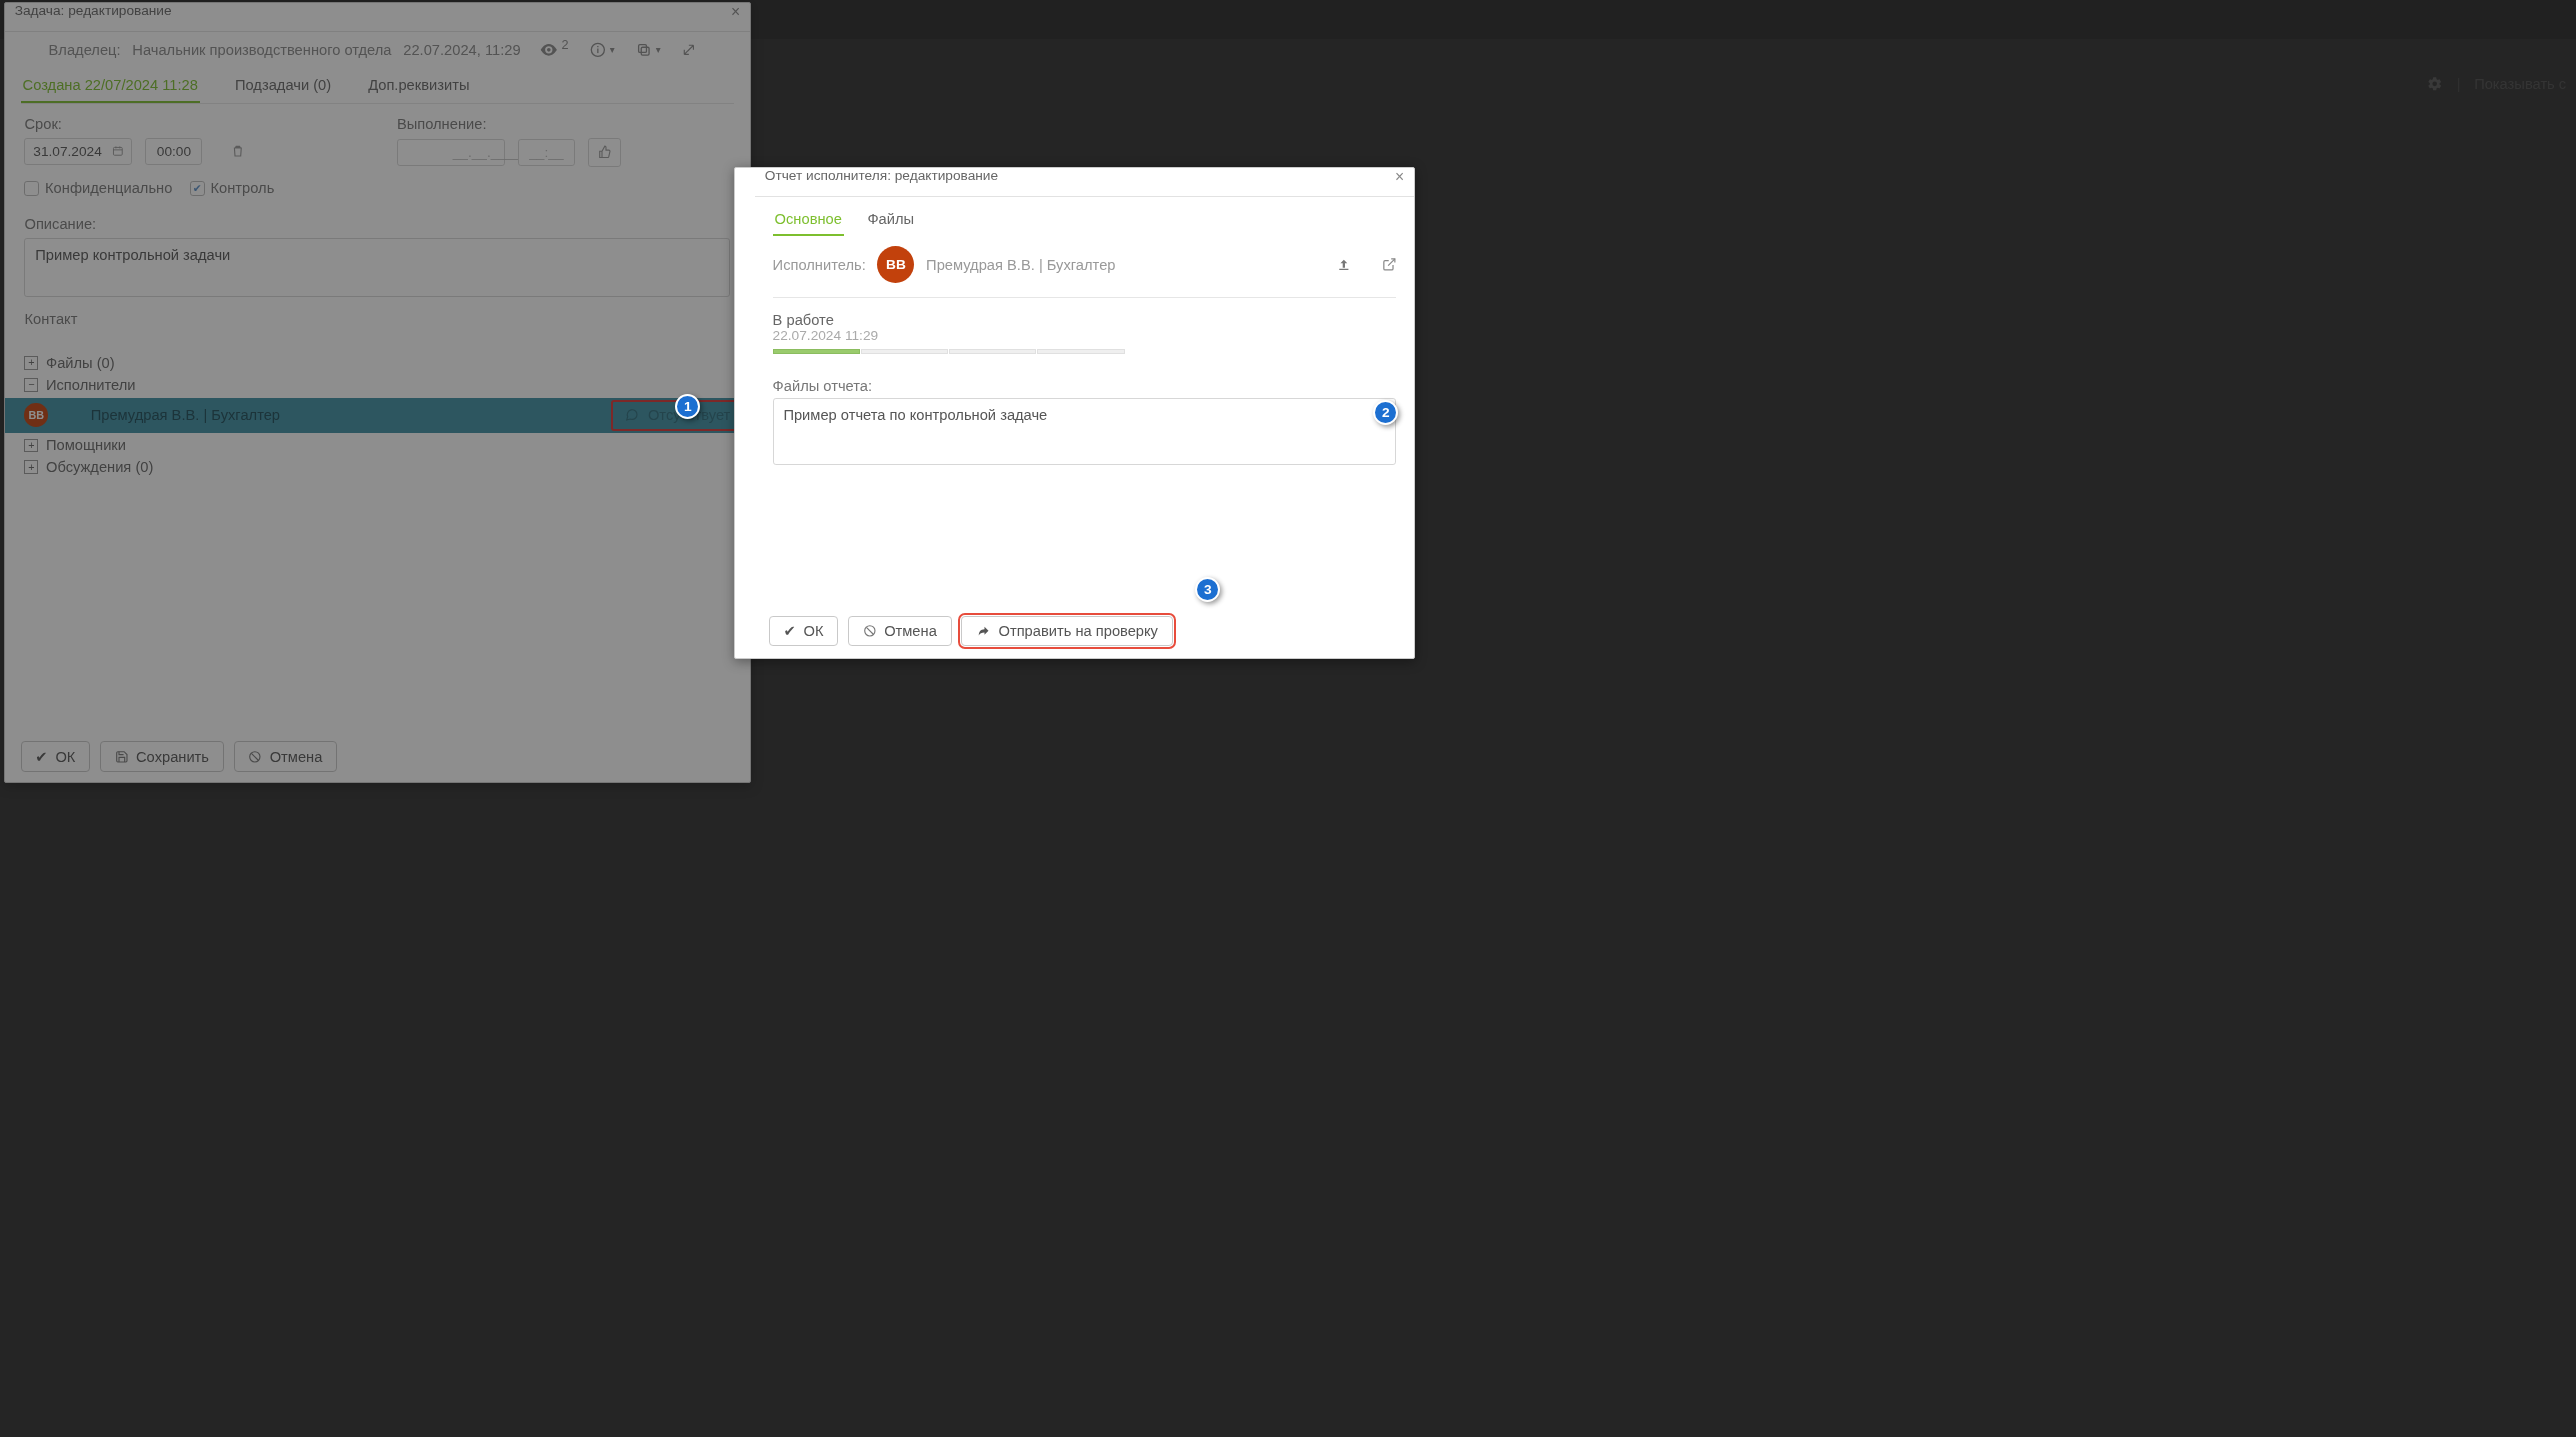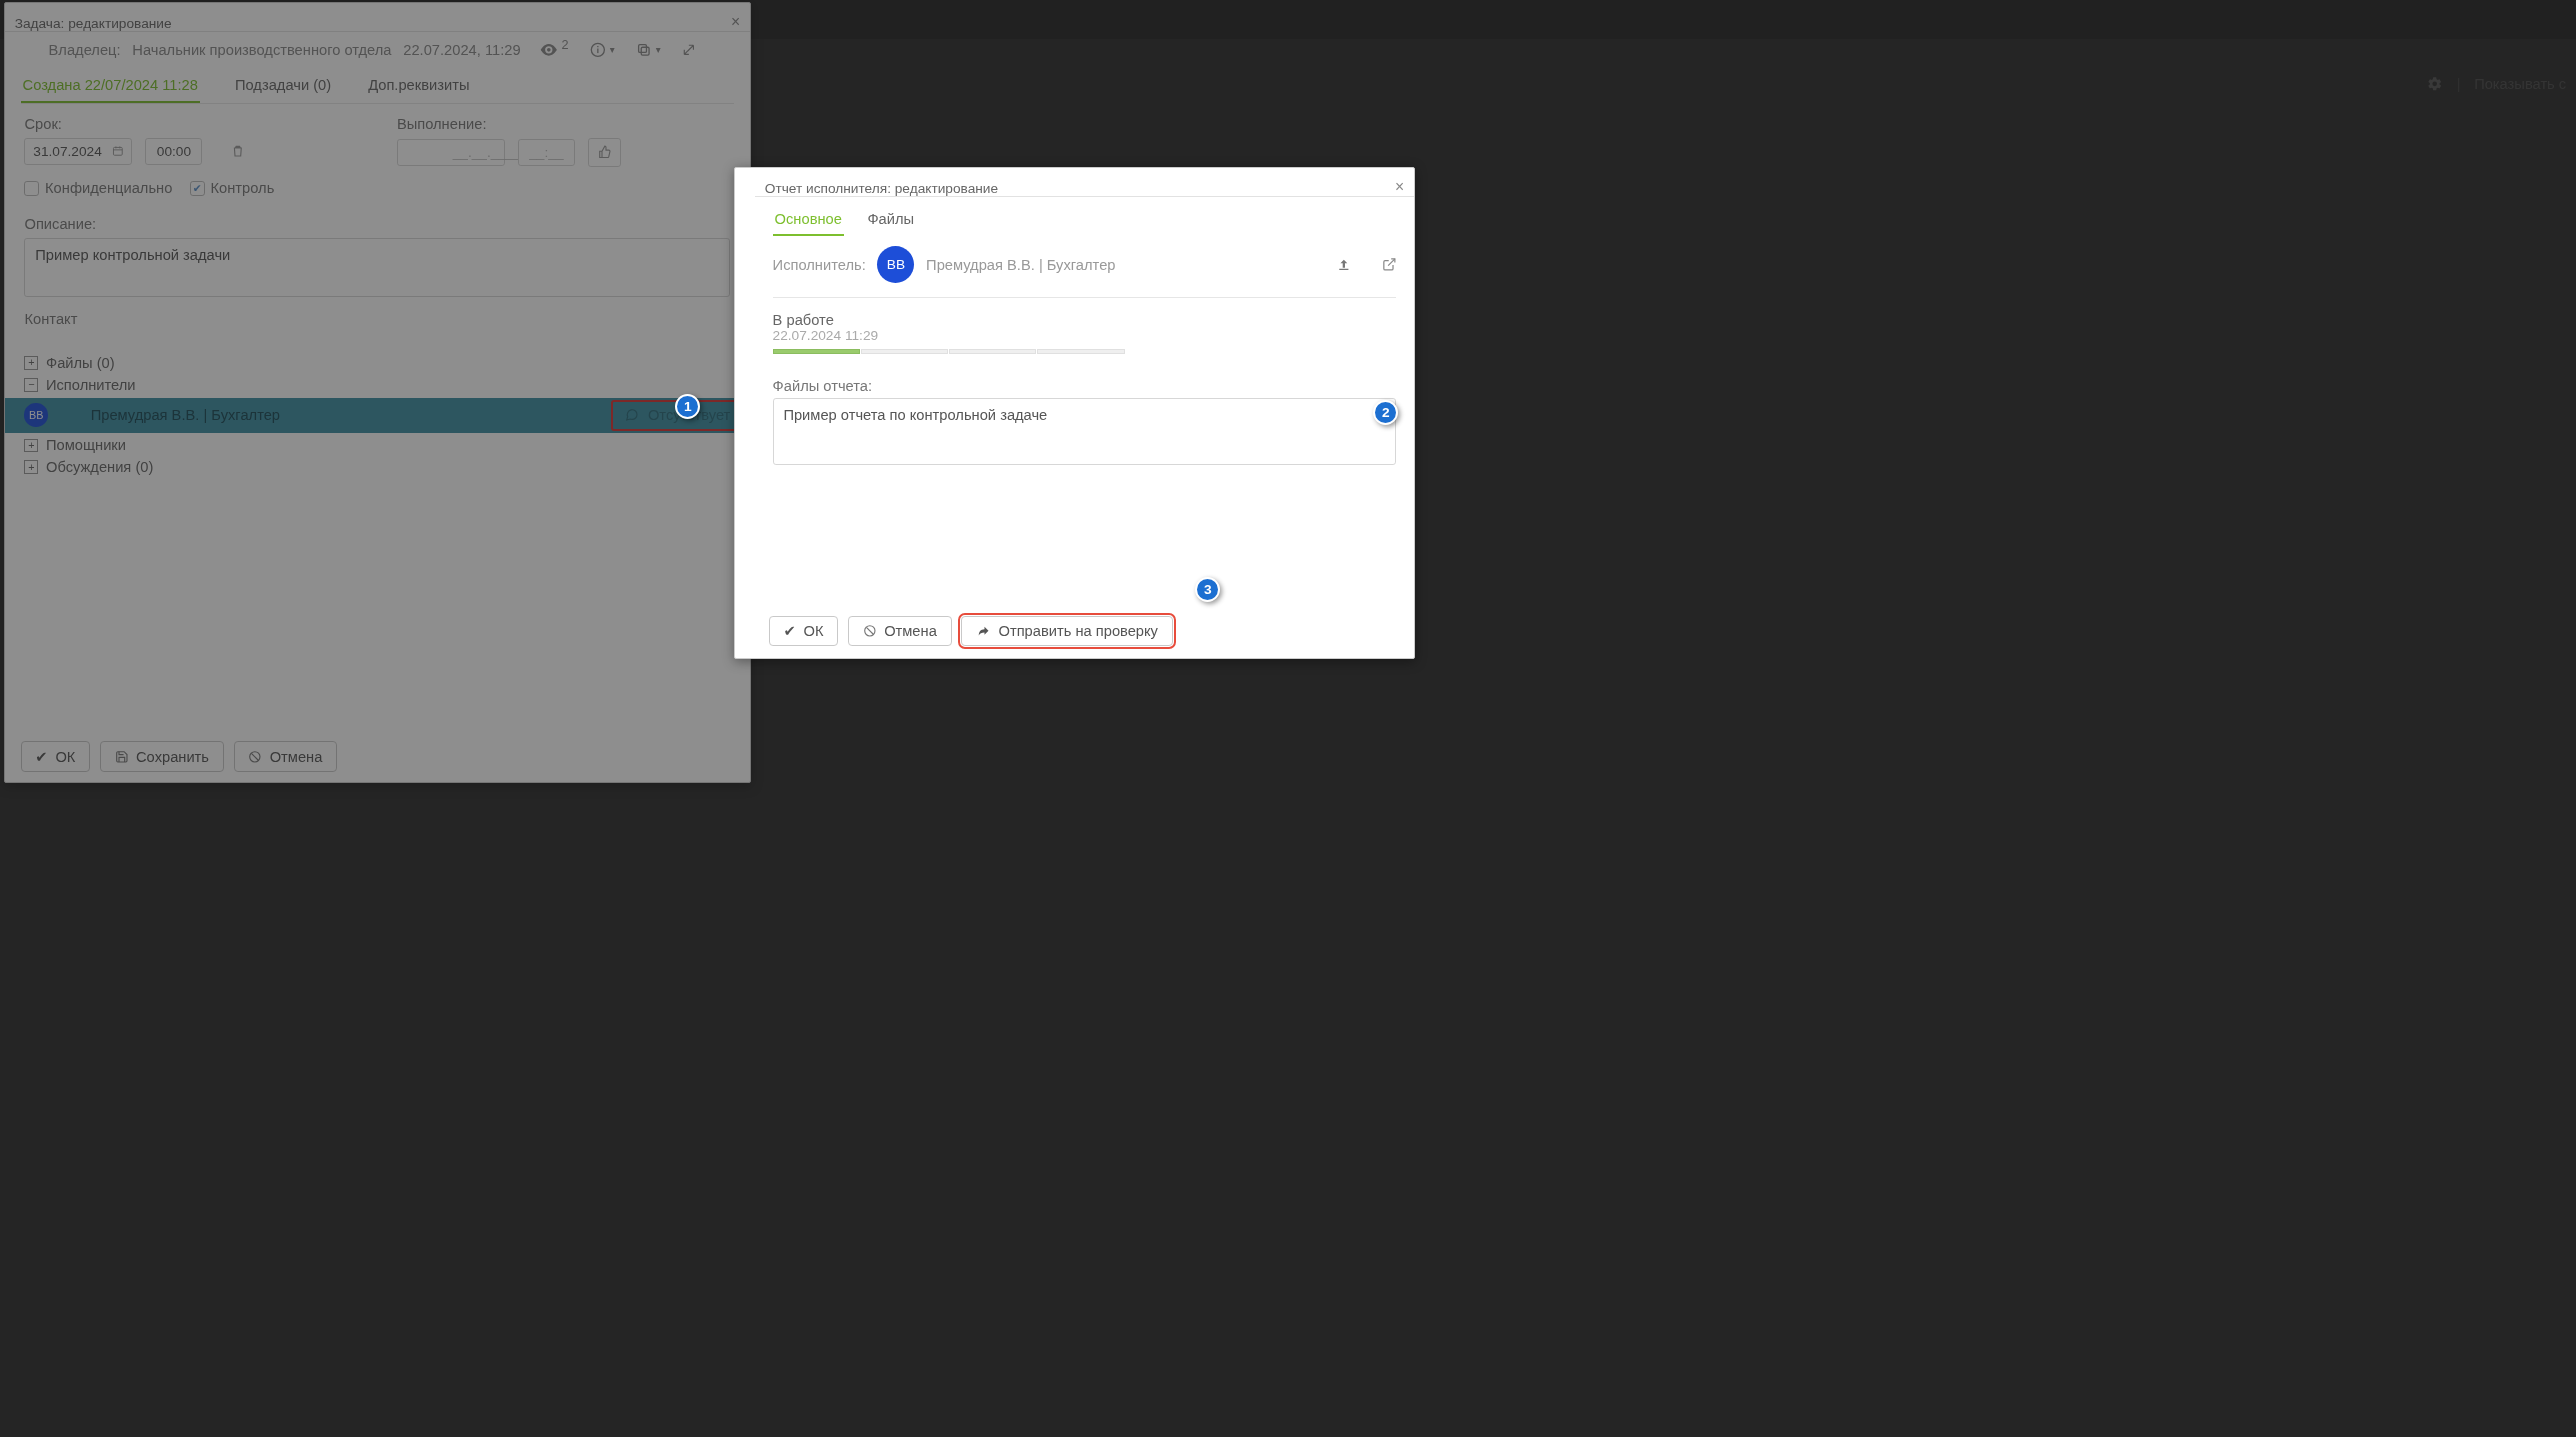--- a/index.html
+++ b/index.html
@@ -23,21 +23,21 @@
   
   .modal {
     position: absolute; background: #fff; border: 1px solid #ccc; border-radius: 2px;
     box-shadow: 0 2.9px 11.7px rgba(0,0,0,.35);
     display: flex; flex-direction: column;
   }
   .modal.task-modal {
     left: 3.9px; top: 2px; width: 747px; height: 781px;
   }
   .modal-titlebar {
-    height: 29px; display: flex; align-items: flex-end; padding: 0 9.8px; border-bottom: 1px solid #e2e2e2;
+    height: 29px; display: flex; align-items: flex-start; padding: 0 9.8px; border-bottom: 1px solid #e2e2e2;
     color: #666; font-size: 13.7px;
     justify-content: space-between;
   }
   .close-x { cursor: pointer; color: #888; font-size: 15.7px; }
 
   .task-header {
     padding: 9.8px 15.7px 0 15.7px; display: flex; align-items: center; gap: 11.7px; color: #888;
   }
   .task-header .lbl { color: #888; padding-left: 28px; }
   .task-header .val { color: #888; }
@@ -83,21 +83,21 @@
 
   .tree { margin-top: 25.4px; }
   .tree-row { display: flex; align-items: center; gap: 7.8px; padding: 2.9px 0; color: #666; }
   .tree-toggle { width: 13.7px; height: 13.7px; border: 1px solid #999; display: inline-flex; align-items: center; justify-content: center; font-size: 10.8px; line-height: 1; color: #666; }
 
   .exec-row {
     margin-top: 2px; margin-left: -19.6px; margin-right: -19.6px; padding: 5.9px 19.6px;
     background: #3c8ea3; color: #fff; display: flex; align-items: center; gap: 11.7px; position: relative;
     height: 35px;
   }
-  .avatar { width: 23.5px; height: 23.5px; border-radius: 50%; background: #1d4ed8; color: #fff; display: inline-flex; align-items: center; justify-content: center; font-size: 10.8px; font-weight: normal; }
+  .avatar { width: 23.5px; height: 23.5px; border-radius: 50%; background: #c2410c; color: #fff; display: inline-flex; align-items: center; justify-content: center; font-size: 10.8px; font-weight: bold; }
   .avatar.big { width: 37px; height: 37px; font-size: 13.7px; }
   .exec-name { margin-left: 31px; color: #1b4a56; }
 
   .status-box {
     position: absolute; right: 5.9px; top: 2px; bottom: 2px;
     border: 2px solid #d33; border-radius: 2.9px; padding: 0 11.7px;
     display: flex; align-items: center; gap: 7.8px; color: #2b6b7a;
   }
 
   .callout {

